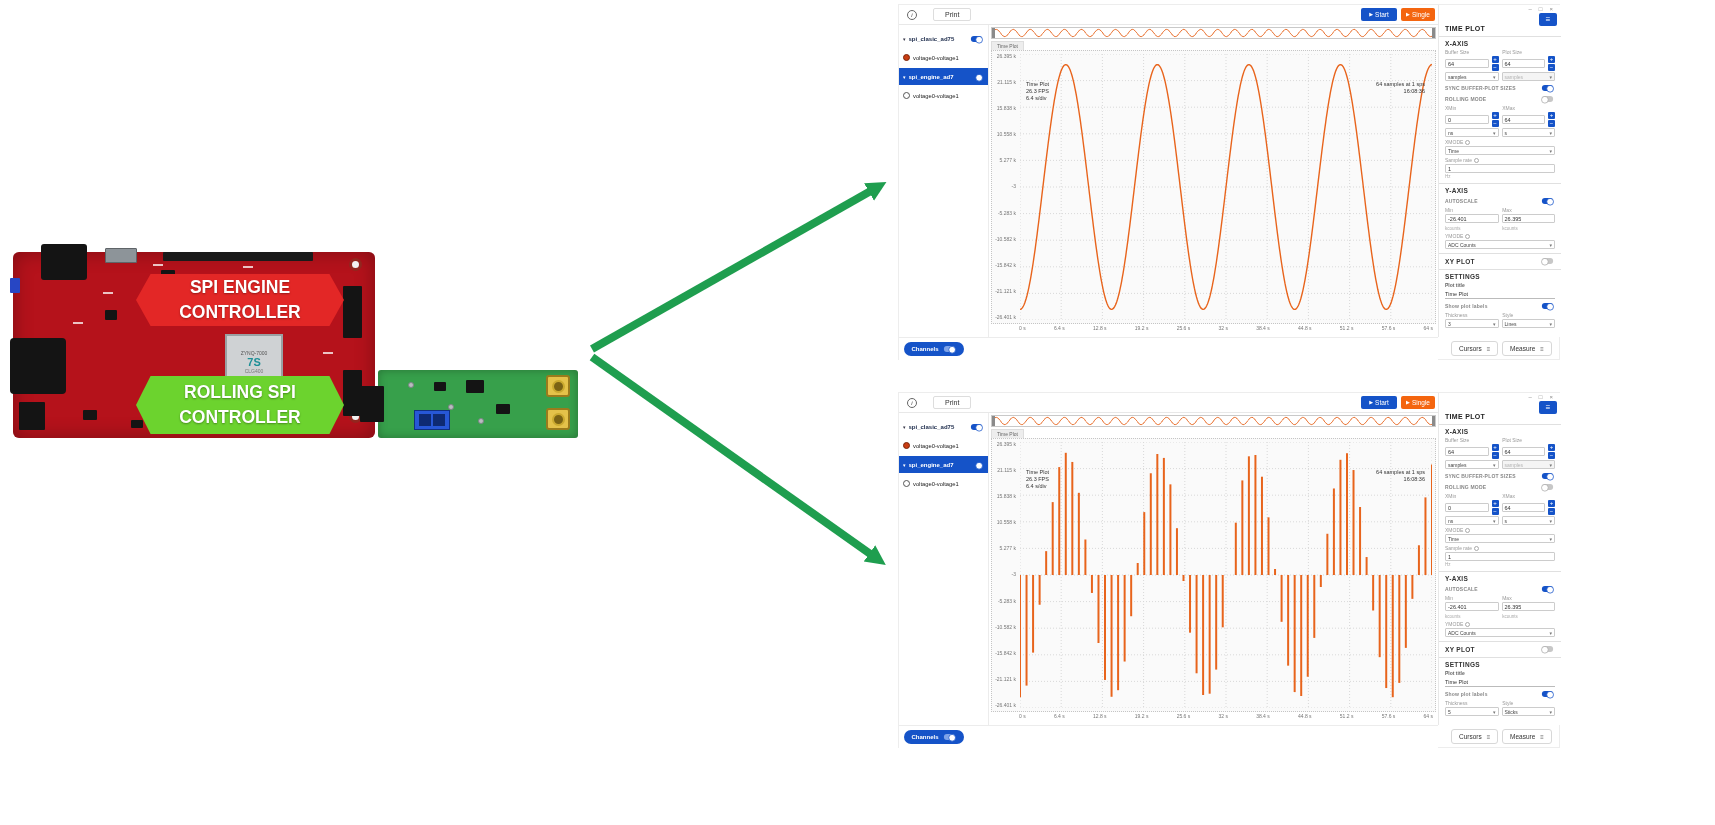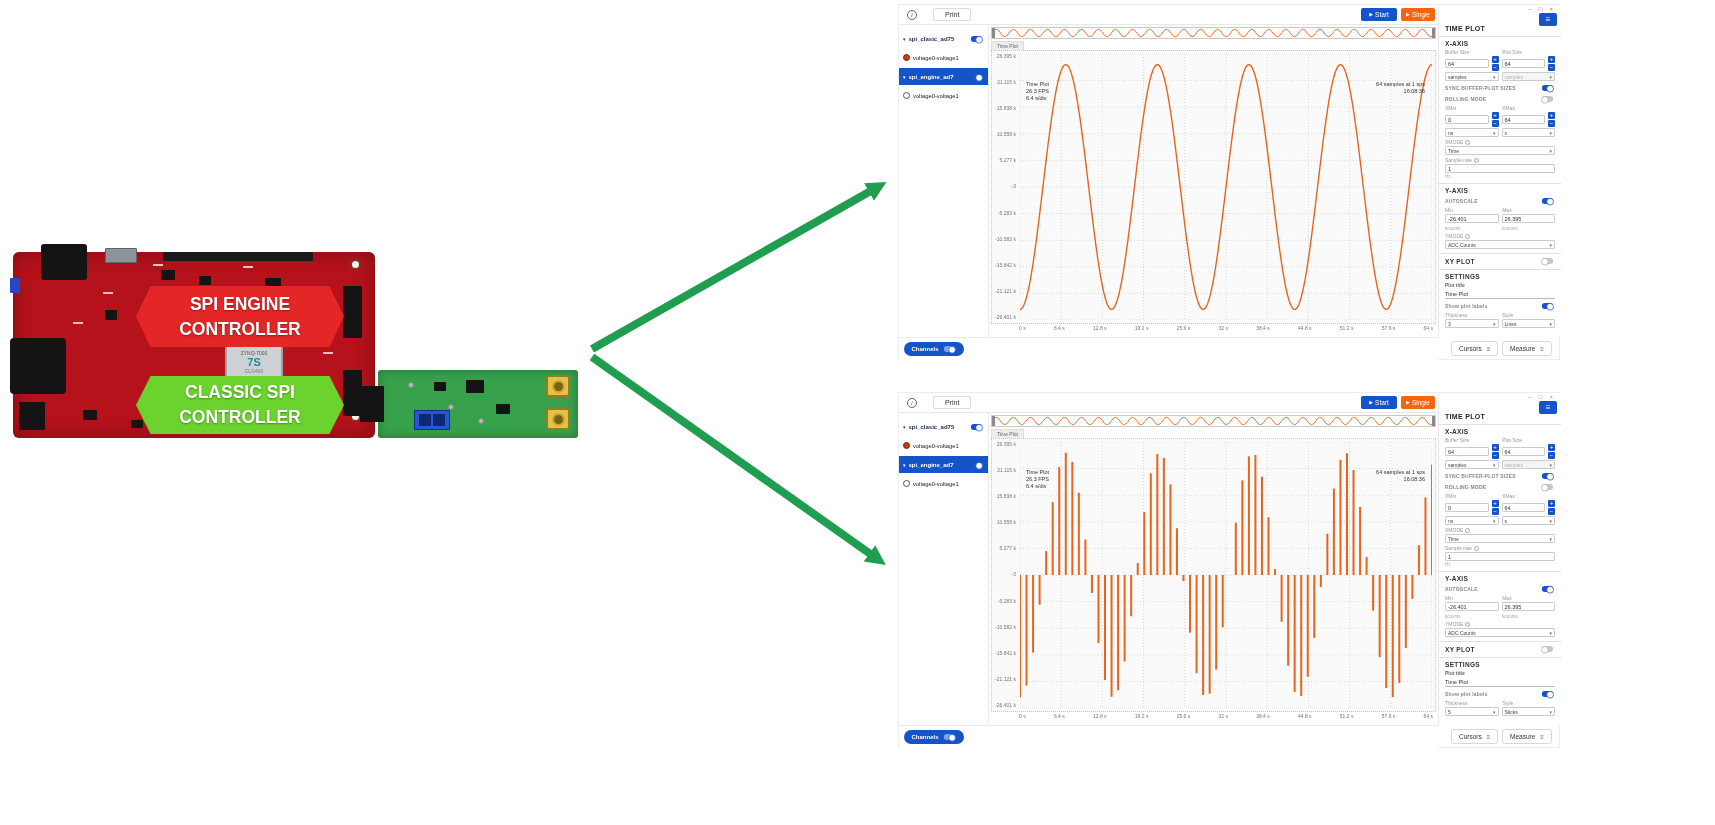--- a/index.html
+++ b/index.html
@@ -18,21 +18,21 @@
   .cap{width:6px;height:6px;border-radius:50%;background:#b9bdc0;border:1px solid #7e8387;position:absolute}
   .chip{position:absolute;left:212px;top:82px;width:58px;height:56px;background:#cfd2d4;border:2px solid #9aa0a3;display:flex;flex-direction:column;align-items:center;justify-content:center;text-align:center}
   .chip .t1{font-size:5px;color:#555}
   .chip .t2{font-size:11px;font-weight:bold;color:#1d8f96}
   .chip .t3{font-size:5px;color:#777}
   .gold{position:absolute;width:24px;height:22px;background:#e4c24a;border:2px solid #9a7b1c;border-radius:3px;display:flex;align-items:center;justify-content:center}
   .gold::after{content:"";width:9px;height:9px;border-radius:50%;background:#7a6214;border:2px solid #caa92f}
   .term{position:absolute;left:36px;top:40px;width:36px;height:20px;background:#2757d6;border:1px solid #10307e;display:flex;gap:2px;align-items:center;justify-content:center}
   .term i{width:12px;height:12px;background:#0e2a72;display:block}
   .banner{position:absolute;left:128px;width:208px;color:#fff;font-weight:bold;text-align:center;display:flex;flex-direction:column;justify-content:center;clip-path:polygon(7% 0,93% 0,100% 50%,93% 100%,7% 100%,0 50%);line-height:25px;font-size:17.5px;z-index:2;text-shadow:0 1px 2px rgba(0,0,0,.35)}
-  .banner.b1{top:46px;height:61px}
+  .banner.b1{top:34px;height:52px}
   .banner.b2{top:136px;height:58px}
 
   
   .arrows{position:absolute;left:0;top:0;pointer-events:none;z-index:4}
   .arrow-line{stroke-width:8;stroke-linecap:butt}
 
   
   .app-slot{position:absolute;width:662px;height:356px}
   .app{position:relative;width:100%;height:100%;background:#fff;border:1px solid #ededed}
   .win-controls{position:absolute;right:6px;top:0;display:flex;gap:7px;font-size:6px;color:#8a8a8a;z-index:3;line-height:8px}
@@ -166,21 +166,21 @@
     <span class="cap" style="left:30px;top:12px"></span>
     <span class="cap" style="left:70px;top:34px"></span>
     <span class="cap" style="left:100px;top:48px"></span>
   </div>
 
   <div class="banner b1" style="background: rgb(227, 39, 38);">
     <div>SPI ENGINE</div>
     <div>CONTROLLER</div>
   </div>
   <div class="banner b2" style="background: rgb(108, 211, 46);">
-    <div>CLASSIC SPI</div>
+    <div>ROLLING SPI</div>
     <div>CONTROLLER</div>
   </div>
 </div>
 
 <svg class="arrows" width="1715" height="825" viewBox="0 0 1715 825">
   <defs>
     <marker id="ah" markerUnits="userSpaceOnUse" markerWidth="24" markerHeight="22" refX="8" refY="10" orient="auto">
       <path class="ah" d="M0,0 L20,10 L0,20 Z" fill="#1f9e4f"></path>
     </marker>
   </defs>

